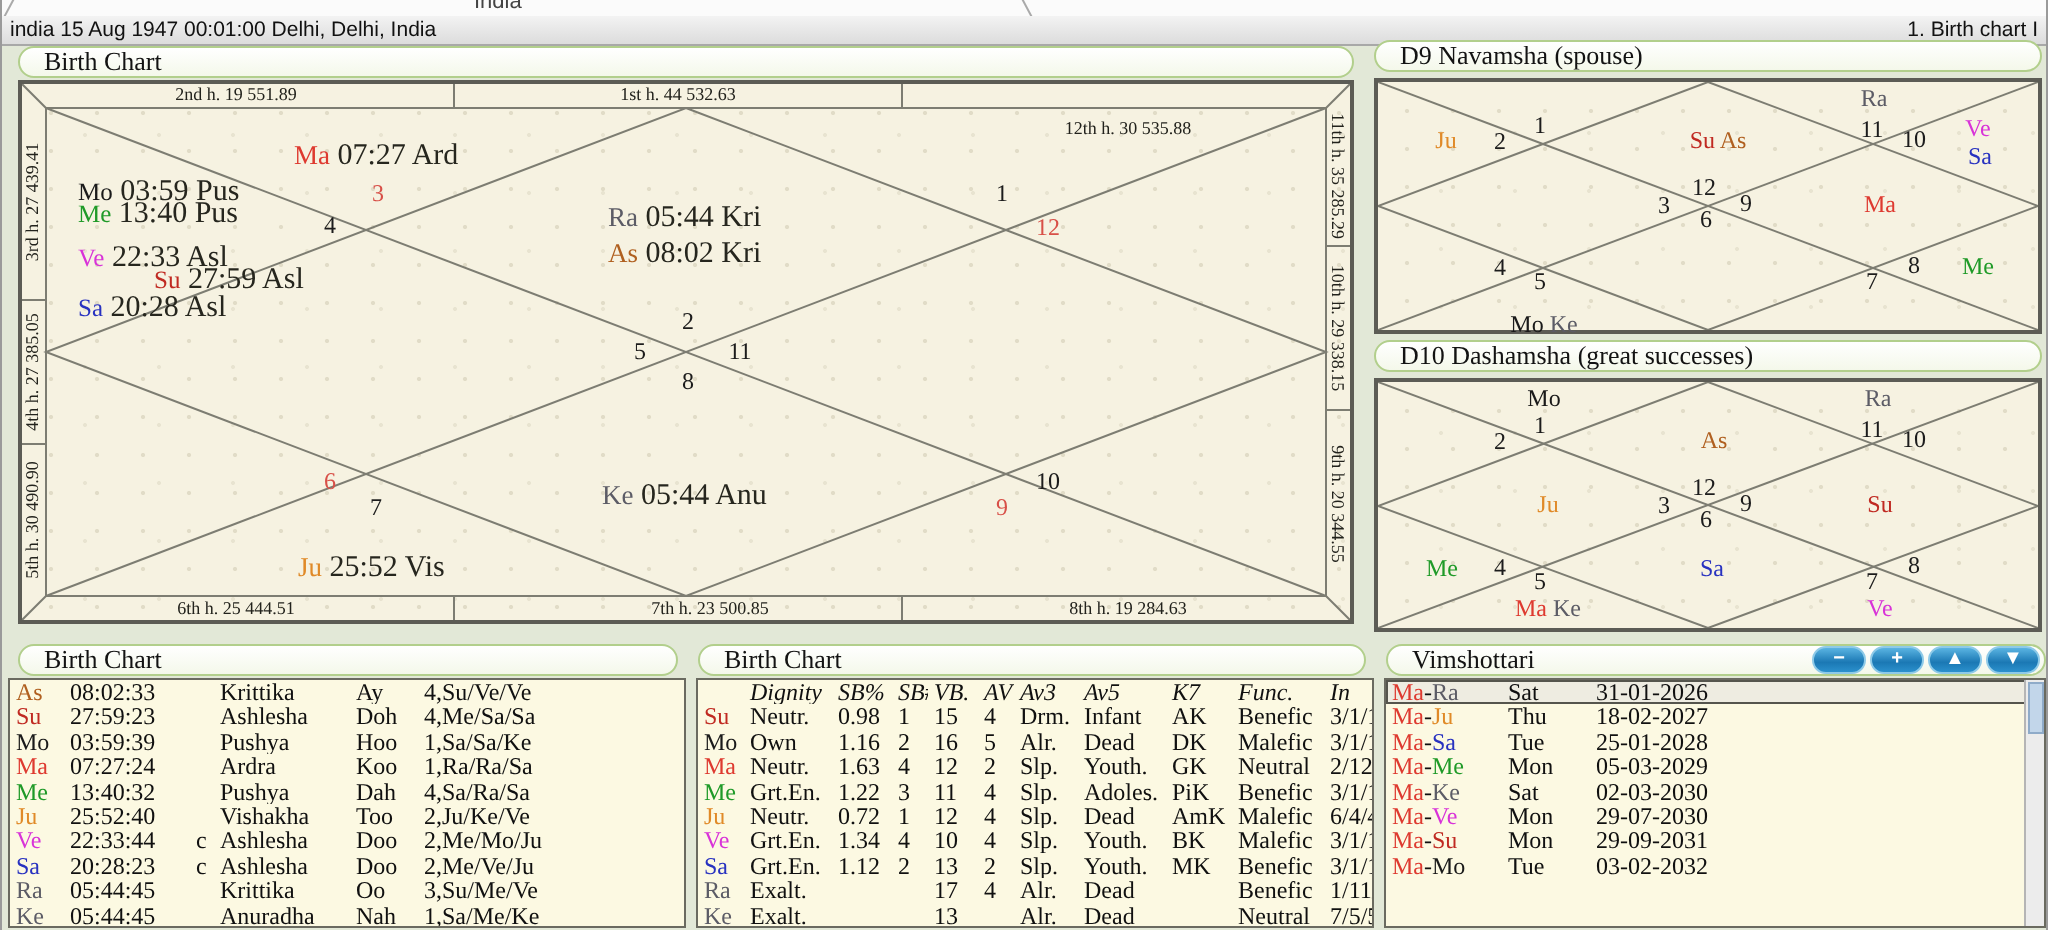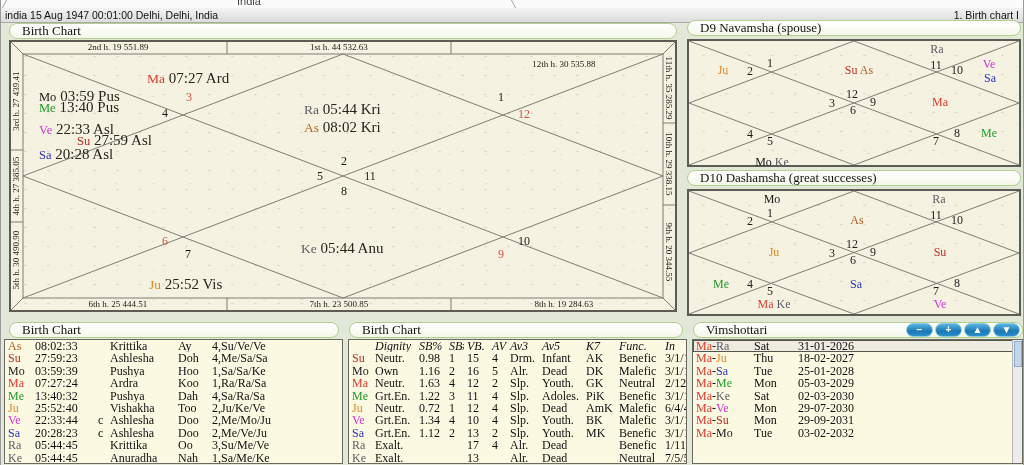--- a/index.html
+++ b/index.html
@@ -94,21 +94,21 @@
       <line x1="652" y1="163" x2="664" y2="163"></line>
       <line x1="0" y1="0" x2="12" y2="12"></line>
       <line x1="664" y1="0" x2="652" y2="12"></line>
       <line x1="0" y1="268" x2="12" y2="256"></line>
       <line x1="664" y1="268" x2="652" y2="256"></line>
     </svg>
   <span class="blabel" style="left: 107px; top: 5px; transform: translate(-50%, -50%) rotate(0deg);">2nd h.  19  551.89</span>
       <span class="blabel" style="left: 328px; top: 5px; transform: translate(-50%, -50%) rotate(0deg);">1st h.  44  532.63</span>
       <span class="blabel" style="left: 553px; top: 5px; transform: translate(-50%, -50%) rotate(0deg); margin-top: 17px;">12th h.  30  535.88</span>
       <span class="blabel" style="left: 107px; top: 262px; transform: translate(-50%, -50%) rotate(0deg);">6th h.  25  444.51</span>
-      <span class="blabel" style="left: 328px; top: 262px; transform: translate(-50%, -50%) rotate(0deg);">7th h.  23  500.85</span>
+      <span class="blabel" style="left: 344px; top: 262px; transform: translate(-50%, -50%) rotate(0deg);">7th h.  23  500.85</span>
       <span class="blabel" style="left: 553px; top: 262px; transform: translate(-50%, -50%) rotate(0deg);">8th h.  19  284.63</span>
       <span class="blabel" style="left: 5px; top: 59px; transform: translate(-50%, -50%) rotate(-90deg);">3rd h.  27  439.41</span>
       <span class="blabel" style="left: 5px; top: 144px; transform: translate(-50%, -50%) rotate(-90deg);">4th h.  27  385.05</span>
       <span class="blabel" style="left: 5px; top: 218px; transform: translate(-50%, -50%) rotate(-90deg);">5th h.  30  490.90</span>
       <span class="blabel" style="left: 658px; top: 46px; transform: translate(-50%, -50%) rotate(90deg);">11th h.  35  285.29</span>
       <span class="blabel" style="left: 658px; top: 122px; transform: translate(-50%, -50%) rotate(90deg);">10th h.  29  338.15</span>
       <span class="blabel" style="left: 658px; top: 210px; transform: translate(-50%, -50%) rotate(90deg);">9th h.  20  344.55</span>
       <span class="hnum red" style="left: 178px; top: 55px;">3</span>
       <span class="hnum" style="left: 154px; top: 71px;">4</span>
       <span class="hnum" style="left: 490px; top: 55px;">1</span>

